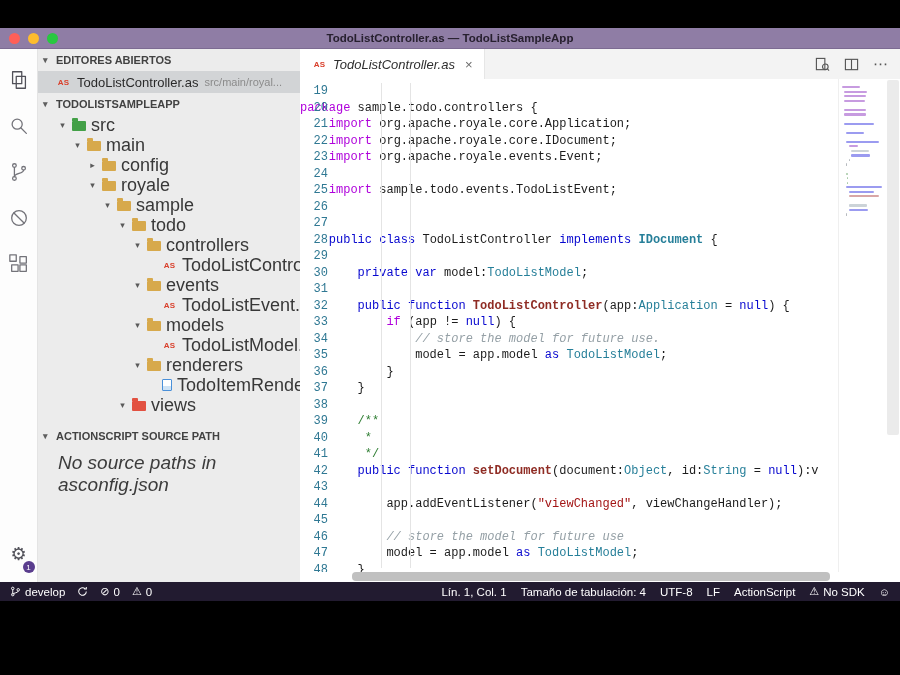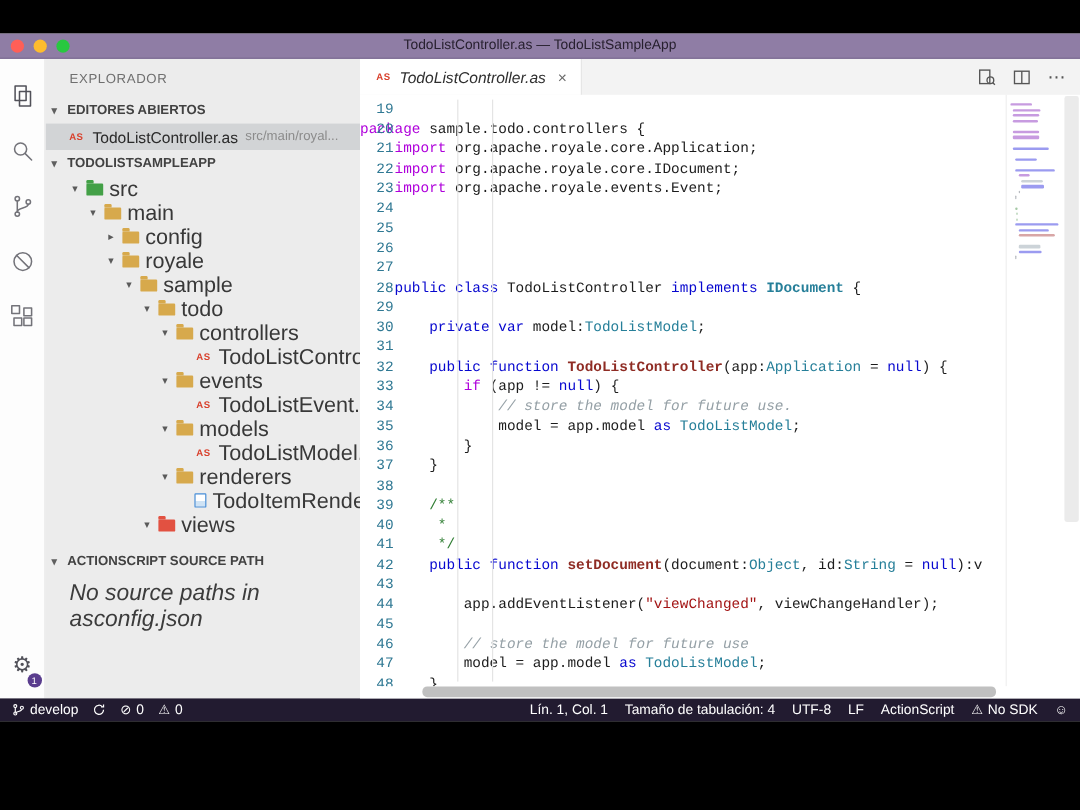--- a/index.html
+++ b/index.html
@@ -8,21 +8,21 @@
   .screen { position:relative; width:900px; height:675px; background:#000; }
   .window { position:absolute; top:28px; left:0; width:900px; height:573px;
     display:flex; flex-direction:column; background:#fff; }
 
   
   .titlebar { height:21px; background:#8f7da5; position:relative;
     display:flex; align-items:center; justify-content:center; flex:0 0 auto;
     border-bottom:1px solid #7c6b92; }
   .traffic { position:absolute; left:9px; top:0; height:100%; display:flex; align-items:center; gap:8px; }
   .tl { width:11px; height:11px; border-radius:50%; display:inline-block; }
-  .title { font-size:11.5px; color:#27202f; font-weight:normal; }
+  .title { font-size:11.5px; color:#27202f; font-weight:bold; }
 
   
   .body { flex:1; display:flex; min-height:0; background:#fff; }
 
   
   .activitybar { width:38px; background:#fdfdfd; border-right:1px solid #e4e4e4;
     display:flex; flex-direction:column; align-items:center; padding-top:8px; flex:0 0 auto; }
   .ab-item { height:46px; width:38px; display:flex; align-items:center; justify-content:center;
     color:#515159; opacity:.8; cursor:pointer; }
   .ab-item:first-child { opacity:1; }
@@ -159,21 +159,20 @@
           </div>
         <div class="ab-bottom">
           <div class="ab-item gear">
             <span>⚙</span>
             <span class="badge" style="background: rgb(90, 61, 142);">1</span>
           </div>
         </div>
       </div>
 
       <div class="sidebar">
-        <div class="sb-title">EXPLORADOR</div>
 
         <div class="sec-header">
           <span class="twisty">▾</span>
           <span>EDITORES ABIERTOS</span>
         </div>
         <div class="oe-item selected" style="background: rgb(210, 212, 214);">
           <span class="fic as">AS</span>
           <span class="oe-label">TodoListController.as</span>
           <span class="oe-desc">src/main/royal...</span>
         </div>
@@ -312,20 +311,21 @@
                 <div class="cl">
                   <div class="ln">22</div>
                   <div class="lc"><span class="p">    </span><span class="kw">import</span><span class="p"> org.apache.royale.events.Event;</span></div>
                 </div>
                 <div class="cl">
                   <div class="ln">23</div>
                   <div class="lc"></div>
                 </div>
                 <div class="cl">
                   <div class="ln">24</div>
+                  <div class="lc"><span class="p">    </span><span class="kw">import</span><span class="p"> sample.todo.events.TodoListEvent;</span></div>
                 </div>
                 <div class="cl">
                   <div class="ln">25</div>
                 </div>
                 <div class="cl">
                   <div class="ln">26</div>
                   <div class="lc"></div>
                 </div>
                 <div class="cl">
                   <div class="ln">27</div>

